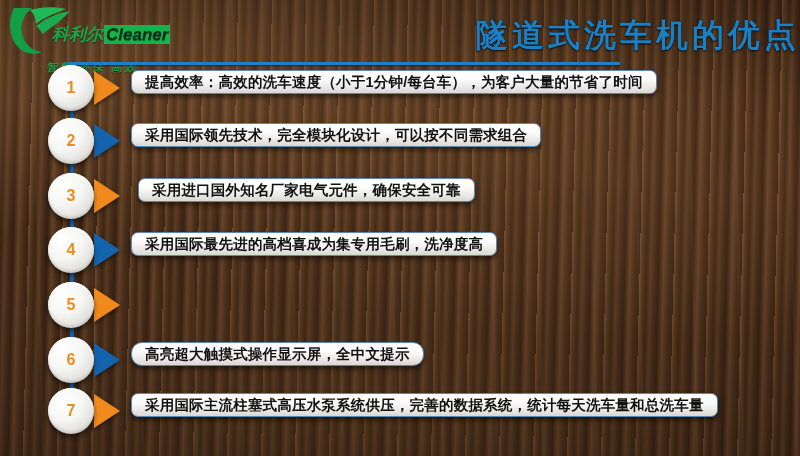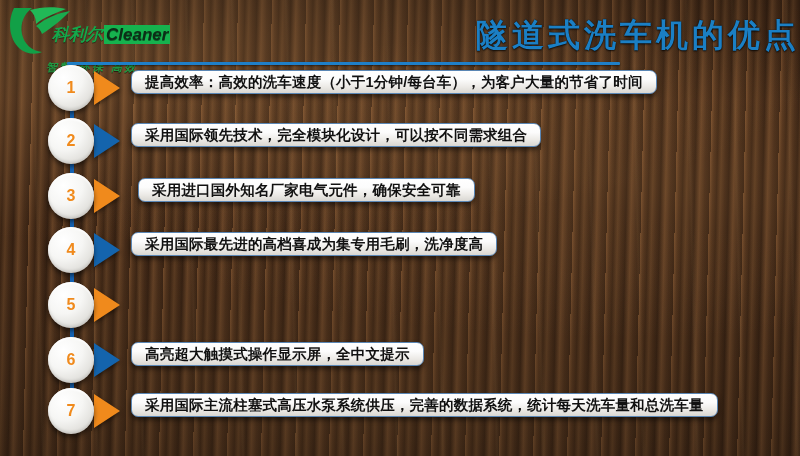--- a/index.html
+++ b/index.html
@@ -192,21 +192,21 @@
       <div class="connector" style="top: 262px; height: 9px;"></div>
       <div class="circle" style="top: 216px;">
         <span>5</span>
       </div>
       <div class="tri orange" style="top: 222px; left: 94px;"></div>
       <div class="connector" style="top: 317px; height: 5px;"></div>
       <div class="circle" style="top: 271px;">
         <span>6</span>
       </div>
       <div class="tri blue" style="top: 277px; left: 94px;"></div>
-      <div class="box" style="top: 276px; left: 131px;">
+      <div class="box" style="top: 276px; left: 131px; border-radius: 11px;">
         <span>高亮超大触摸式操作显示屏，全中文提示</span>
       </div>
       <div class="circle" style="top: 322px;">
         <span>7</span>
       </div>
       <div class="tri orange" style="top: 328px; left: 94px;"></div>
       <div class="box" style="top: 327px; left: 131px;">
         <span>采用国际主流柱塞式高压水泵系统供压，完善的数据系统，统计每天洗车量和总洗车量</span>
       </div>
     </div>

